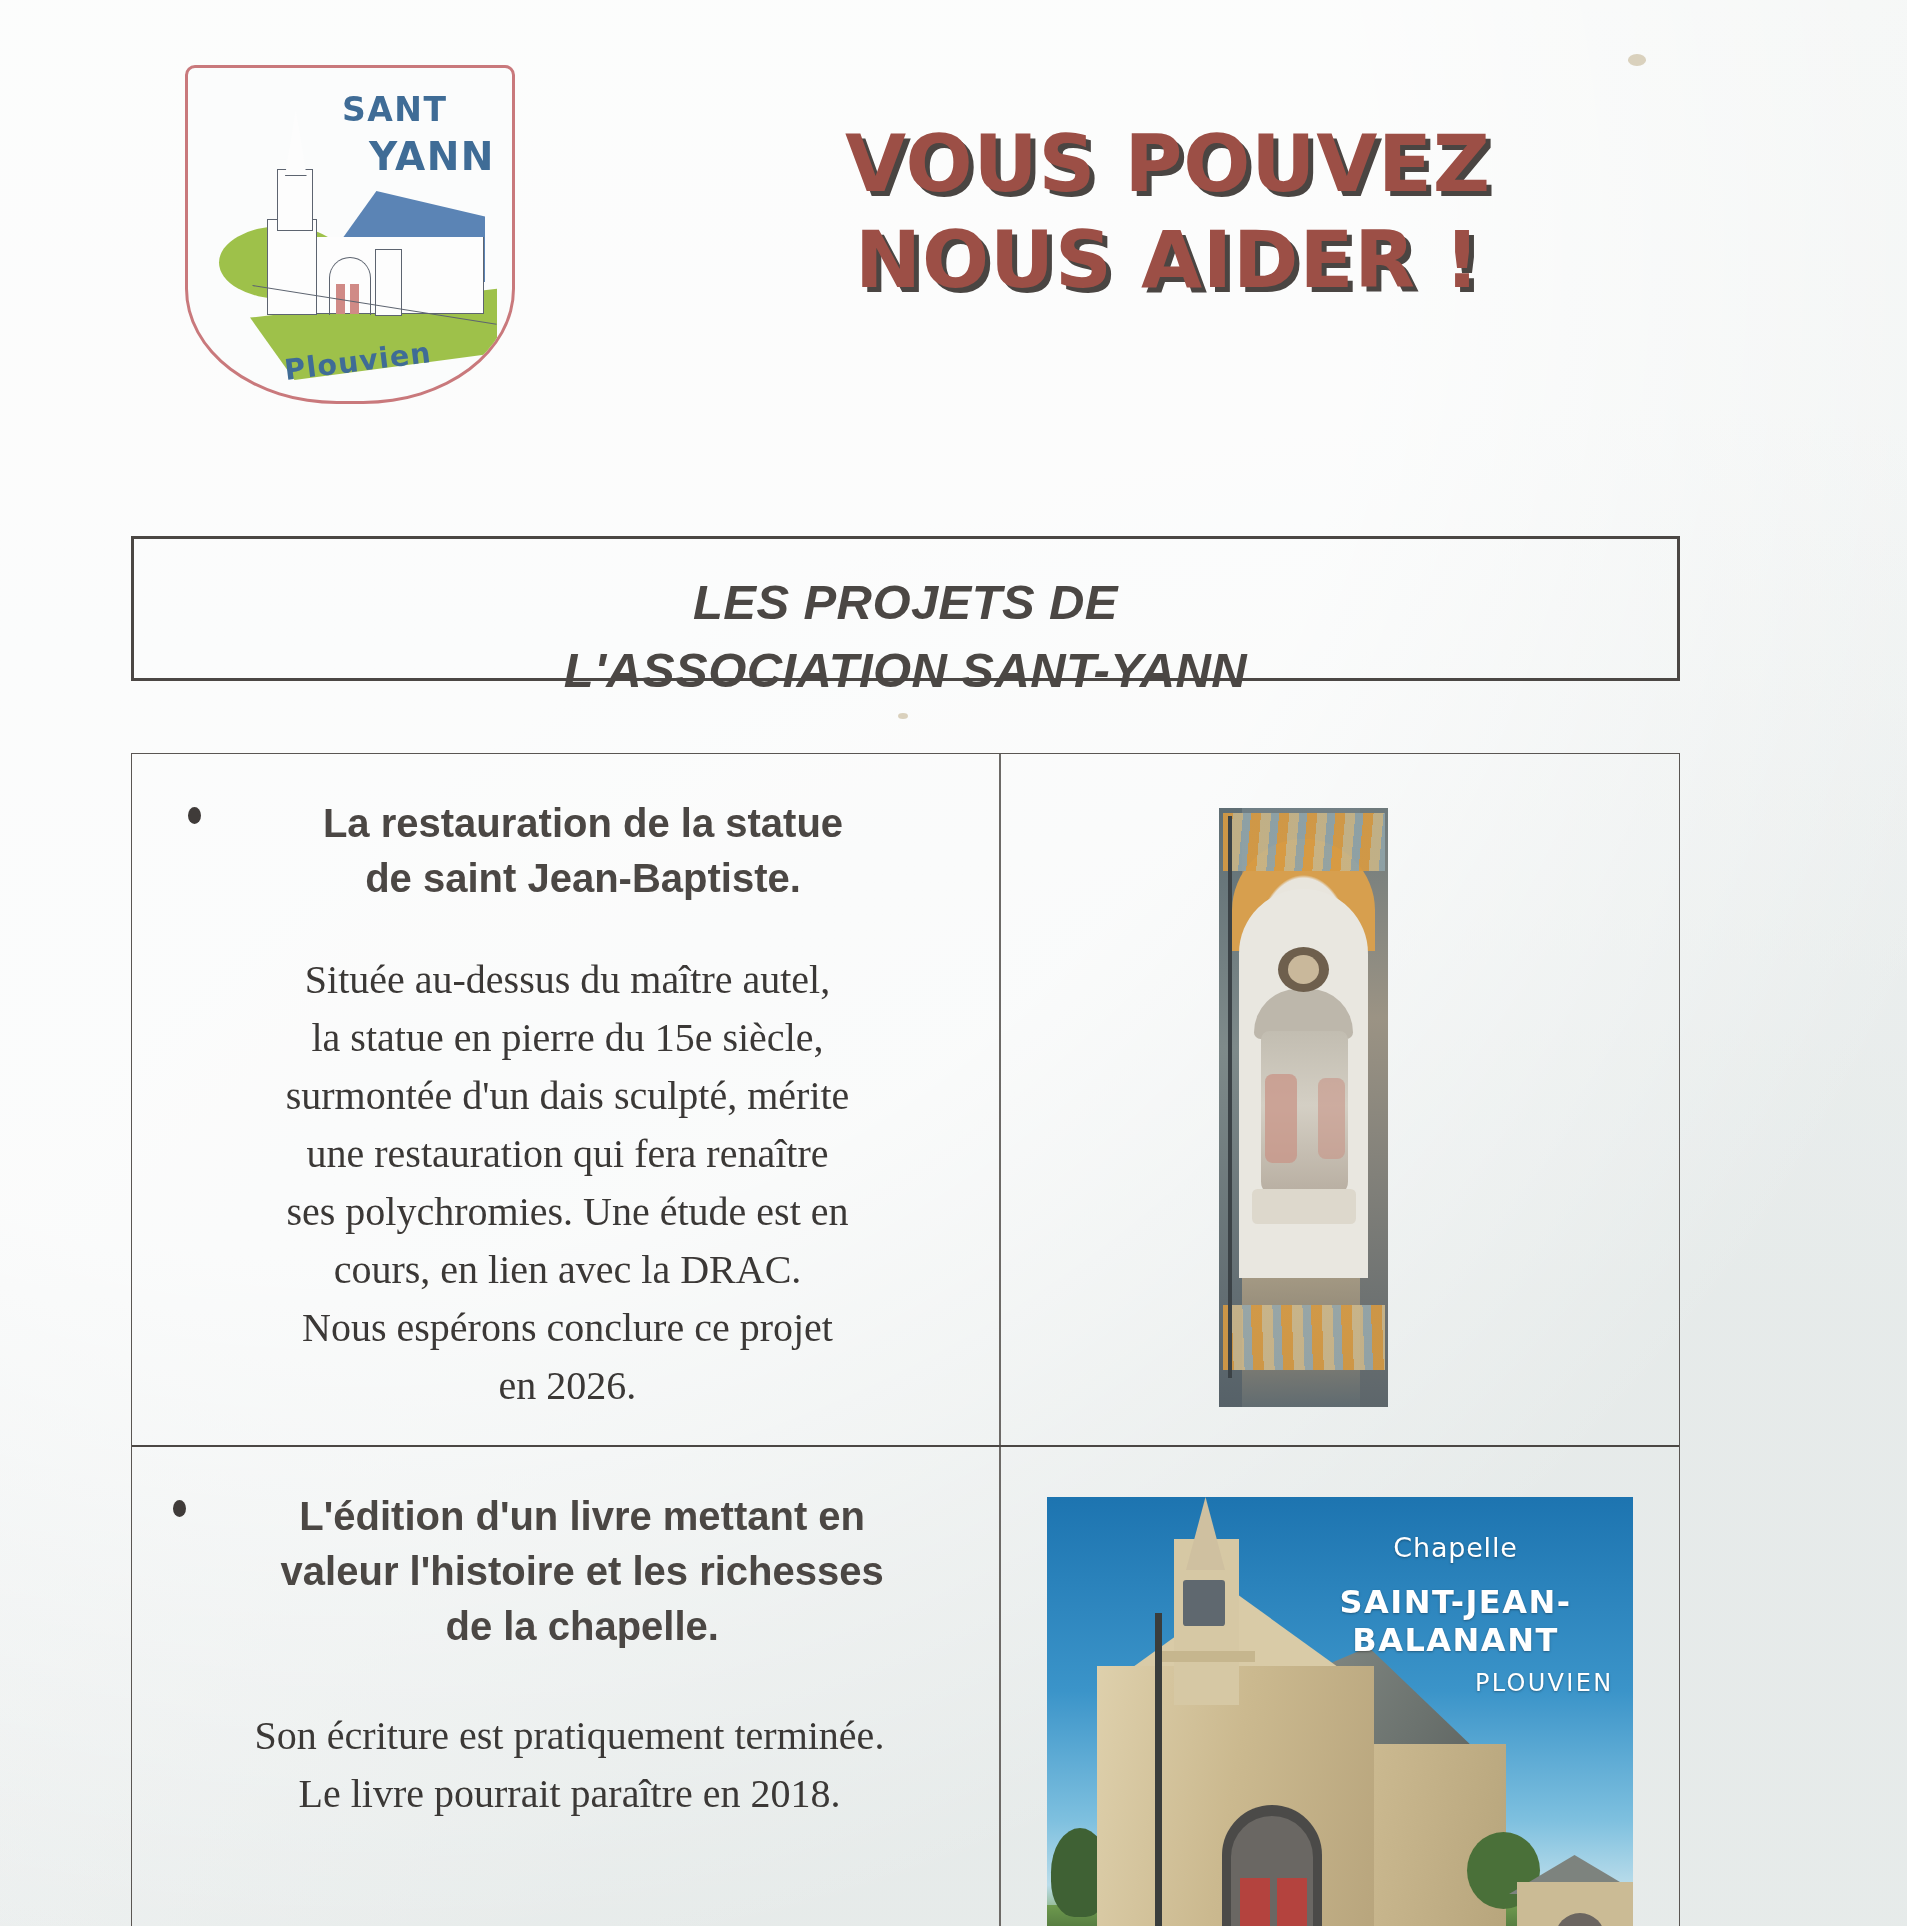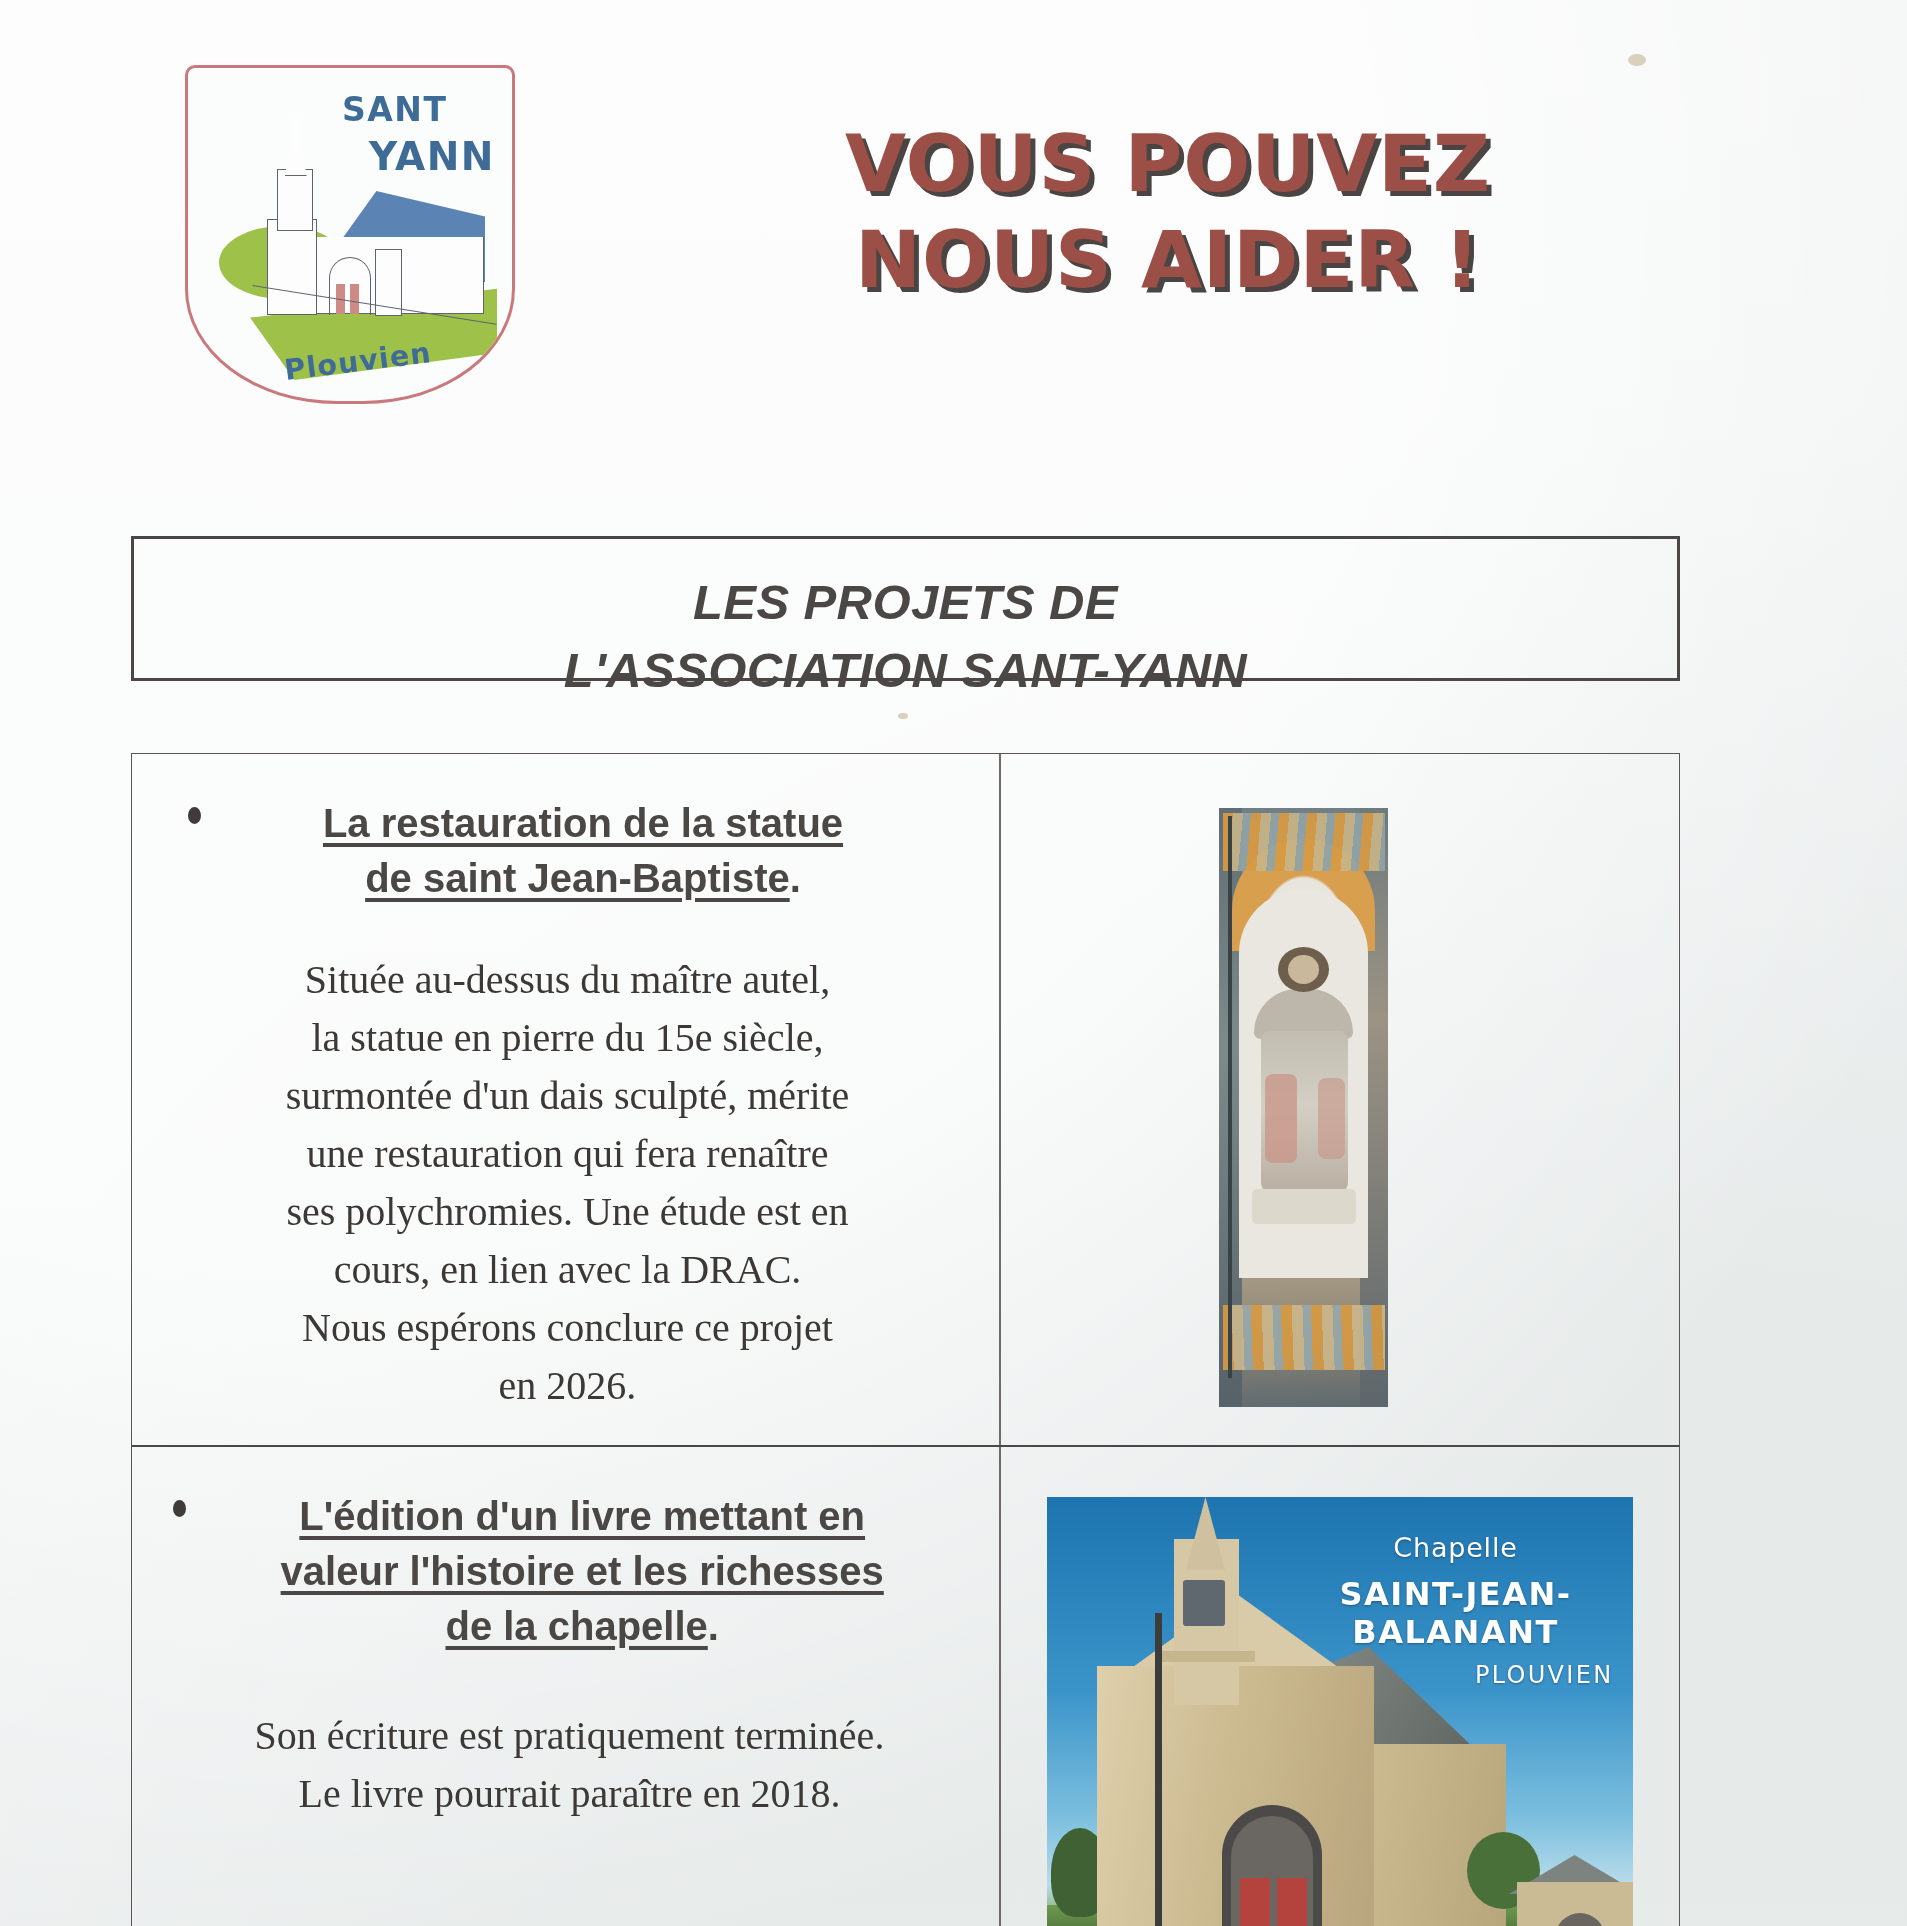--- a/index.html
+++ b/index.html
@@ -105,21 +105,21 @@
     font-family:"Liberation Sans", sans-serif;
     font-weight:700;
     font-size:40px;line-height:1.37;
     color:#4b4744;
     text-align:center;
     padding-left:31px;
   }
   .bullet-head .dot{
     position:absolute;left:2.3px;top:10.8px;width:13px;height:17px;border-radius:50%;background:#3f3b39;
   }
-  .bullet-head .u{ text-decoration:underline; text-decoration-thickness:3.9px; text-underline-offset:6.2px;}
+  .bullet-head .u{ text-decoration-thickness:3.9px; text-underline-offset:6.2px;}
   .bullet-head .nu{text-decoration:none;}
 
   .body-serif{
     font-family:"Liberation Serif", serif;
     font-size:40px;line-height:1.45;
     color:#3b3836;
     text-align:center;
   }
   .p1-body{margin-top:45px;}
   .p2-head{padding-left:25.4px;}
@@ -152,21 +152,21 @@
   .st-left-rod{position:absolute;left:9.2px;top:7.7px;width:3.5px;height:562px;background:#3b4246;}
   .st-right-col{position:absolute;right:0;top:0;width:28px;height:100%;background:linear-gradient(180deg,#6e7a7c,#9b9384 35%,#5d666b);}
 
   
   .chapel-photo{
     position:absolute;left:46px;top:50px;width:586px;height:462px;
     background:linear-gradient(180deg,#1d74b0 0%,#3b94c9 42%,#7ec0df 70%,#b9dcea 84%,#7fa55f 92%,#5e8a45 100%);
     overflow:hidden;
   }
   .cp-cap{position:absolute;left:239px;top:35px;width:339px;color:#ffffff;font-family:"DejaVu Sans",sans-serif;text-align:center;text-shadow:0 1.2px 2.3px rgba(0,0,0,.35);}
-  .cp-cap .l1{font-size:27px;letter-spacing:0.8px;margin-bottom:12px;}
+  .cp-cap .l1{font-size:27px;letter-spacing:0.8px;margin-bottom:20px;}
   .cp-cap .l2{font-size:32px;font-weight:700;letter-spacing:1.5px;margin-bottom:10px;}
   .cp-cap .l3{font-size:24px;letter-spacing:2.3px;text-align:right;padding-right:11.6px;}
   .cp-ground{position:absolute;left:0;bottom:0;width:100%;height:54px;background:linear-gradient(180deg,#6e9a4e,#4c6f3b 60%,#6e6a63);}
   .cp-body{position:absolute;left:50px;top:169px;width:277px;height:277px;background:linear-gradient(100deg,#ded0ac,#cbb98f 48%,#b8a57d);}
   .cp-gable{position:absolute;left:50px;top:96px;width:277px;height:100px;background:#d9cba7;clip-path:polygon(0 100%,50% 0,100% 100%);}
   .cp-roof{position:absolute;left:181px;top:150px;width:270px;height:200px;background:linear-gradient(120deg,#8e948e,#6c736f 60%,#565b58);clip-path:polygon(0 30%,52% 0,100% 62%,100% 100%,0 100%);}
   .cp-nave{position:absolute;left:293px;top:247px;width:166px;height:200px;background:linear-gradient(100deg,#cfbd94,#b7a57c);}
   .cp-tower{position:absolute;left:127px;top:42px;width:65px;height:166px;background:#d6c8a4;}
   .cp-spire{position:absolute;left:139px;top:0px;width:39px;height:73px;background:#cfc0a0;clip-path:polygon(50% 0,100% 100%,0 100%);}
   .cp-bell{position:absolute;left:136px;top:83px;width:42px;height:46px;background:#30425a;opacity:.72;border-radius:3.1px;}

